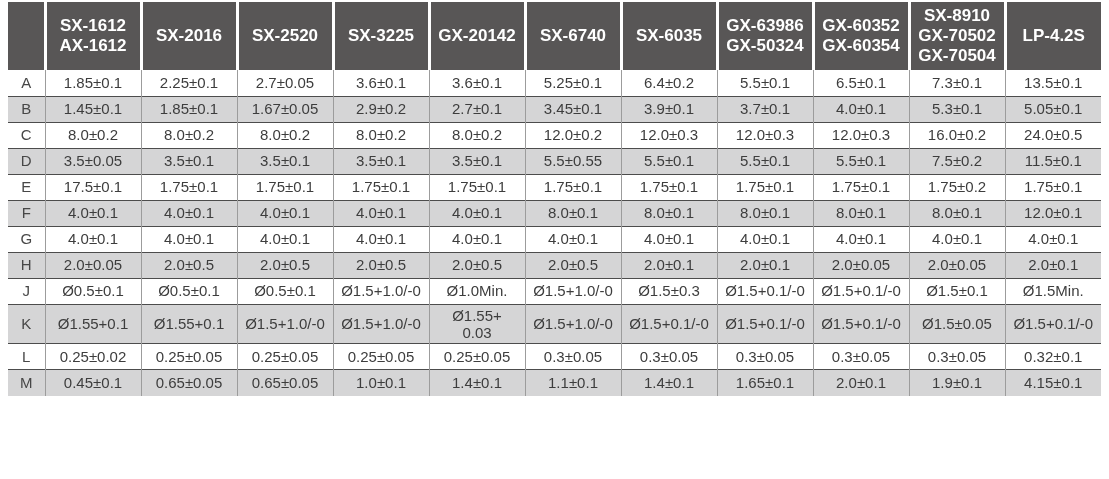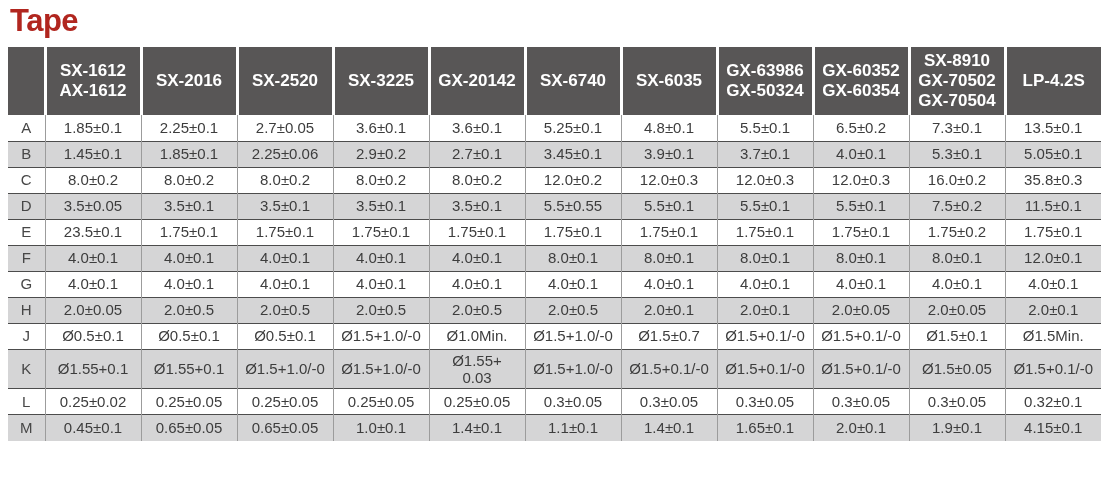--- a/index.html
+++ b/index.html
@@ -53,21 +53,20 @@
     line-height: 1.15;
   }
   tbody tr + tr th, tbody tr + tr td { border-top: 1px solid #4c4c4c; }
   tbody td { border-left: 1px solid #9c9c9c; }
   tbody th { color: #474747; }
 </style>
 </head>
 <body>
 
 <div class="page">
-  <div class="title">Tape</div>
 
   <table class="spec">
     <colgroup>
         <col class="label-col">
         <col>
         <col>
         <col>
         <col>
         <col>
         <col>
@@ -100,31 +99,31 @@
     </thead>
     <tbody>
         <tr>
           <th>A</th>
           <td>1.85±0.1</td>
           <td>2.25±0.1</td>
           <td>2.7±0.05</td>
           <td>3.6±0.1</td>
           <td>3.6±0.1</td>
           <td>5.25±0.1</td>
-          <td>4.8±0.1</td>
-          <td>5.5±0.1</td>
-          <td>6.5±0.2</td>
+          <td>6.4±0.2</td>
+          <td>5.5±0.1</td>
+          <td>6.5±0.1</td>
           <td>7.3±0.1</td>
           <td>13.5±0.1</td>
         </tr>
         <tr>
           <th>B</th>
           <td>1.45±0.1</td>
           <td>1.85±0.1</td>
-          <td>2.25±0.06</td>
+          <td>1.67±0.05</td>
           <td>2.9±0.2</td>
           <td>2.7±0.1</td>
           <td>3.45±0.1</td>
           <td>3.9±0.1</td>
           <td>3.7±0.1</td>
           <td>4.0±0.1</td>
           <td>5.3±0.1</td>
           <td>5.05±0.1</td>
         </tr>
         <tr>
@@ -132,39 +131,39 @@
           <td>8.0±0.2</td>
           <td>8.0±0.2</td>
           <td>8.0±0.2</td>
           <td>8.0±0.2</td>
           <td>8.0±0.2</td>
           <td>12.0±0.2</td>
           <td>12.0±0.3</td>
           <td>12.0±0.3</td>
           <td>12.0±0.3</td>
           <td>16.0±0.2</td>
-          <td>35.8±0.3</td>
+          <td>24.0±0.5</td>
         </tr>
         <tr>
           <th>D</th>
           <td>3.5±0.05</td>
           <td>3.5±0.1</td>
           <td>3.5±0.1</td>
           <td>3.5±0.1</td>
           <td>3.5±0.1</td>
           <td>5.5±0.55</td>
           <td>5.5±0.1</td>
           <td>5.5±0.1</td>
           <td>5.5±0.1</td>
           <td>7.5±0.2</td>
           <td>11.5±0.1</td>
         </tr>
         <tr>
           <th>E</th>
-          <td>23.5±0.1</td>
+          <td>17.5±0.1</td>
           <td>1.75±0.1</td>
           <td>1.75±0.1</td>
           <td>1.75±0.1</td>
           <td>1.75±0.1</td>
           <td>1.75±0.1</td>
           <td>1.75±0.1</td>
           <td>1.75±0.1</td>
           <td>1.75±0.1</td>
           <td>1.75±0.2</td>
           <td>1.75±0.1</td>
@@ -212,21 +211,21 @@
           <td>2.0±0.1</td>
         </tr>
         <tr>
           <th>J</th>
           <td>Ø0.5±0.1</td>
           <td>Ø0.5±0.1</td>
           <td>Ø0.5±0.1</td>
           <td>Ø1.5+1.0/-0</td>
           <td>Ø1.0Min.</td>
           <td>Ø1.5+1.0/-0</td>
-          <td>Ø1.5±0.7</td>
+          <td>Ø1.5±0.3</td>
           <td>Ø1.5+0.1/-0</td>
           <td>Ø1.5+0.1/-0</td>
           <td>Ø1.5±0.1</td>
           <td>Ø1.5Min.</td>
         </tr>
         <tr>
           <th>K</th>
           <td>Ø1.55+0.1</td>
           <td>Ø1.55+0.1</td>
           <td>Ø1.5+1.0/-0</td>

